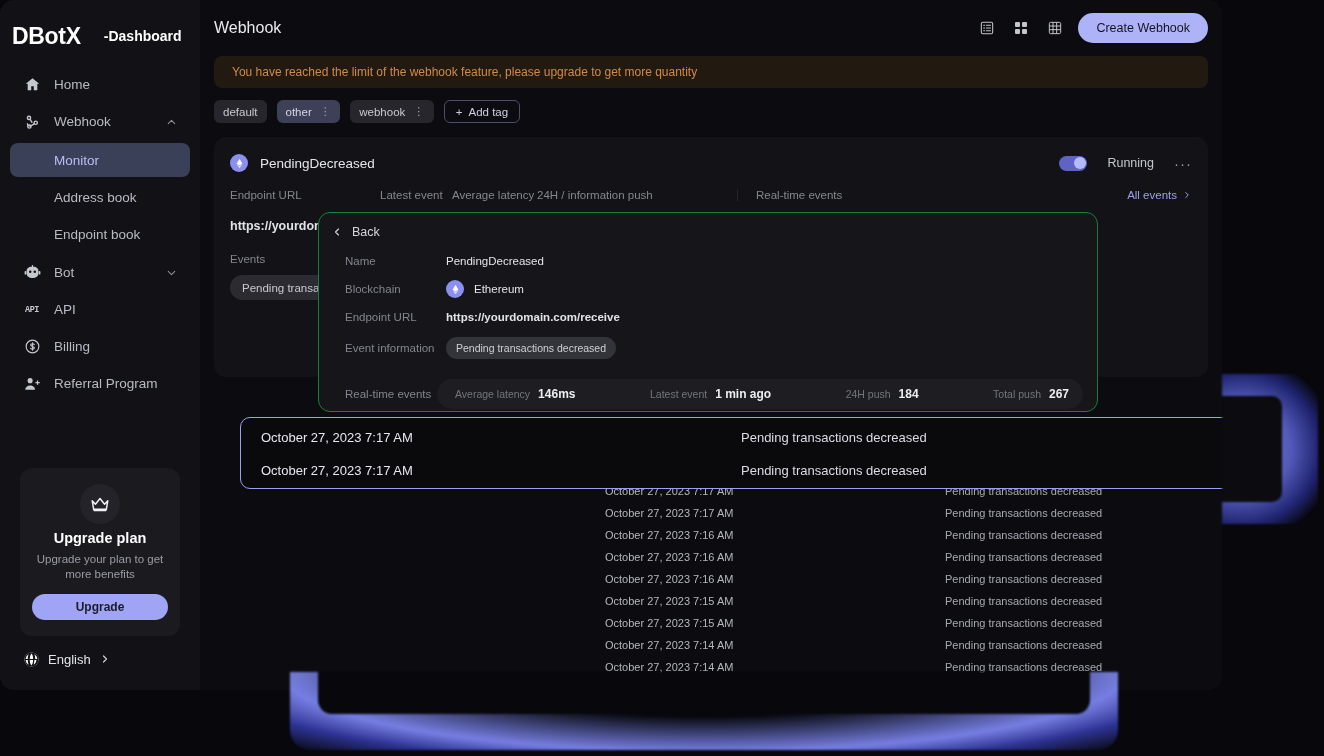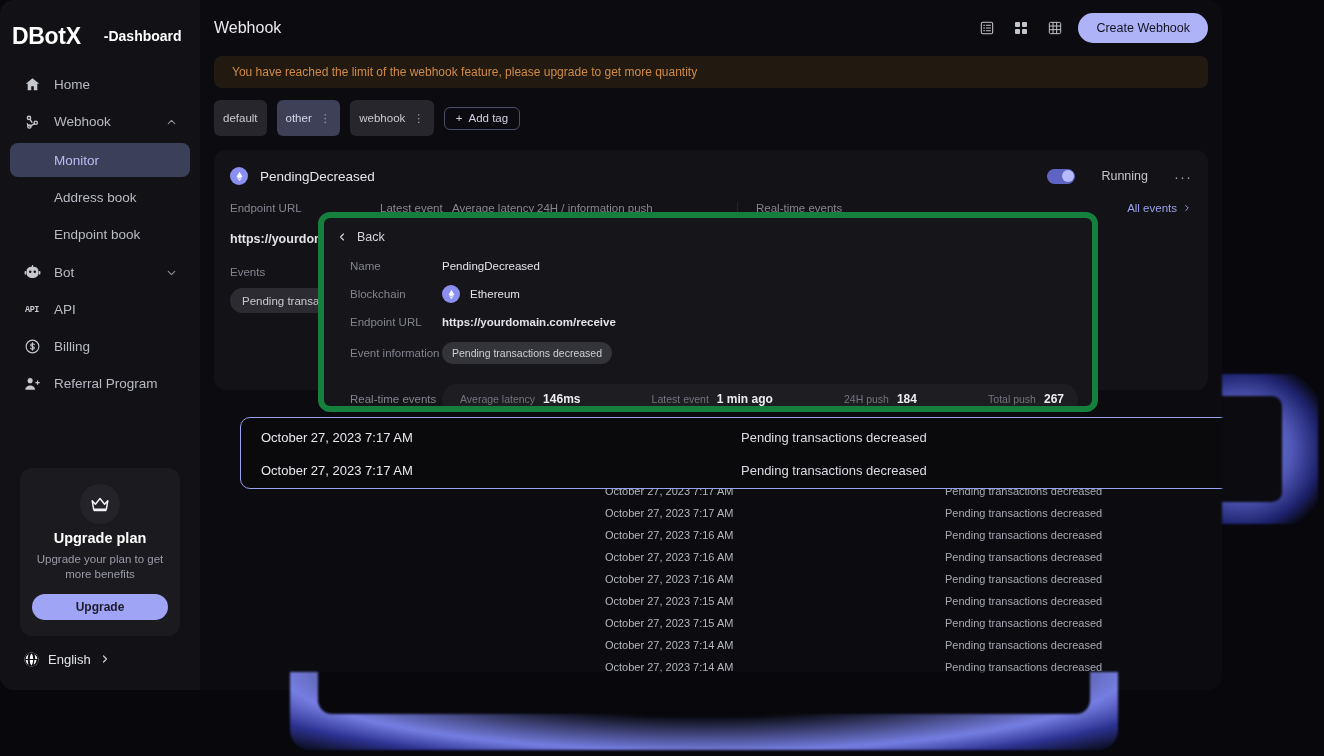--- a/index.html
+++ b/index.html
@@ -189,21 +189,21 @@
     display: flex; align-items: center;
     padding-left: 18px;
   }
   .warn-text { color: #d08b46; font-size: 12px; }
 
   .tagrow {
     display: flex; align-items: center; gap: 10px;
     padding: 12px 14px 0 14px;
   }
   .tag {
-    height: 36px; border-radius: 6px;
+    height: 23px; border-radius: 6px;
     background: #26262c;
     color: #c9cad2;
     font-size: 11.5px;
     display: flex; align-items: center;
     padding: 0 9px;
     cursor: pointer;
   }
   .tag.sel { background: #3d4057; color: #d6d8e8; }
   .tag .dots { margin-left: 8px; color: #a6a8b4; font-size: 11px; letter-spacing: 0.5px;}
   .addtag {
@@ -231,21 +231,21 @@
     padding: 0 16px 0 16px;
   }
   .eth-badge {
     width: 18px; height: 18px; border-radius: 50%;
     background: #8a8ff0;
     display: flex; align-items: center; justify-content: center;
     margin-right: 12px;
     flex: 0 0 18px;
   }
   .wh-name { color: #e4e5ec; font-size: 13.5px; }
-  .wh-head-right { margin-left: auto; display: flex; align-items: center; gap: 26px; }
+  .wh-head-right { margin-left: auto; display: flex; align-items: center; gap: 20px; }
   .toggle {
     width: 28px; height: 15px; border-radius: 8px;
     background: #5f64c4; position: relative; cursor: pointer;
   }
   .toggle:after {
     content: ""; position: absolute;
     right: 1.5px; top: 1.5px;
     width: 12px; height: 12px; border-radius: 50%;
     background: #b6baf8;
   }
@@ -298,35 +298,36 @@
   }
   .rt-row .t { width: 340px; }
   .rt-row .d { color: #a7a9b2; }
 
   
   .modal {
     position: absolute;
     left: 318px; top: 212px;
     width: 780px; height: 200px;
     background: #15151a;
-    border: 6px solid #15803d;
+    border: 1px solid #15803d;
     border-radius: 12px;
     overflow: hidden;
   }
   .modal-back {
     display: flex; align-items: center; gap: 9px;
     padding: 12px 0 0 12px;
     color: #d7d8de; font-size: 12.5px;
     cursor: pointer;
   }
   .m-row {
     display: flex; align-items: center;
     padding: 0 0 0 26px;
     height: 28px;
     font-size: 11.5px;
+    gap: 9px;
   }
   .m-label { width: 92px; color: #83858e; }
   .m-val { color: #e3e4ea; }
   .m-val.strong { font-weight: bold; }
   .m-eth {
     display: flex; align-items: center; gap: 10px;
     color: #e3e4ea;
   }
   .chip-ev {
     display: inline-flex; align-items: center;

